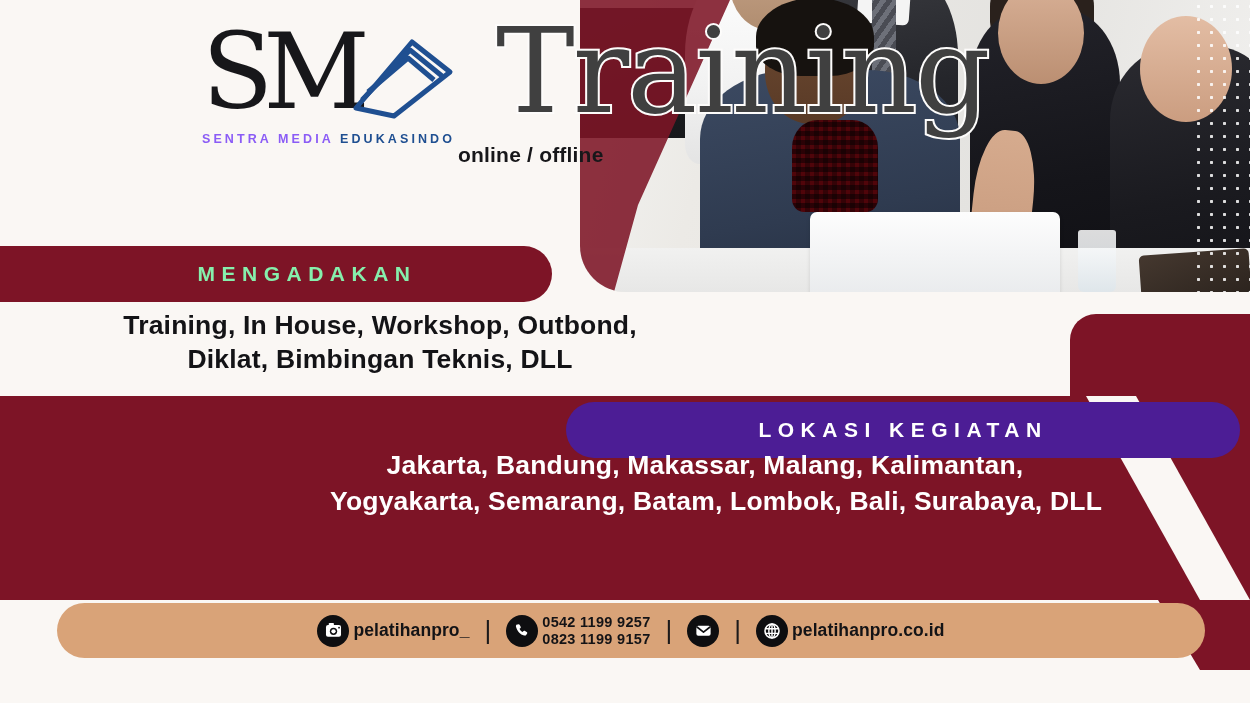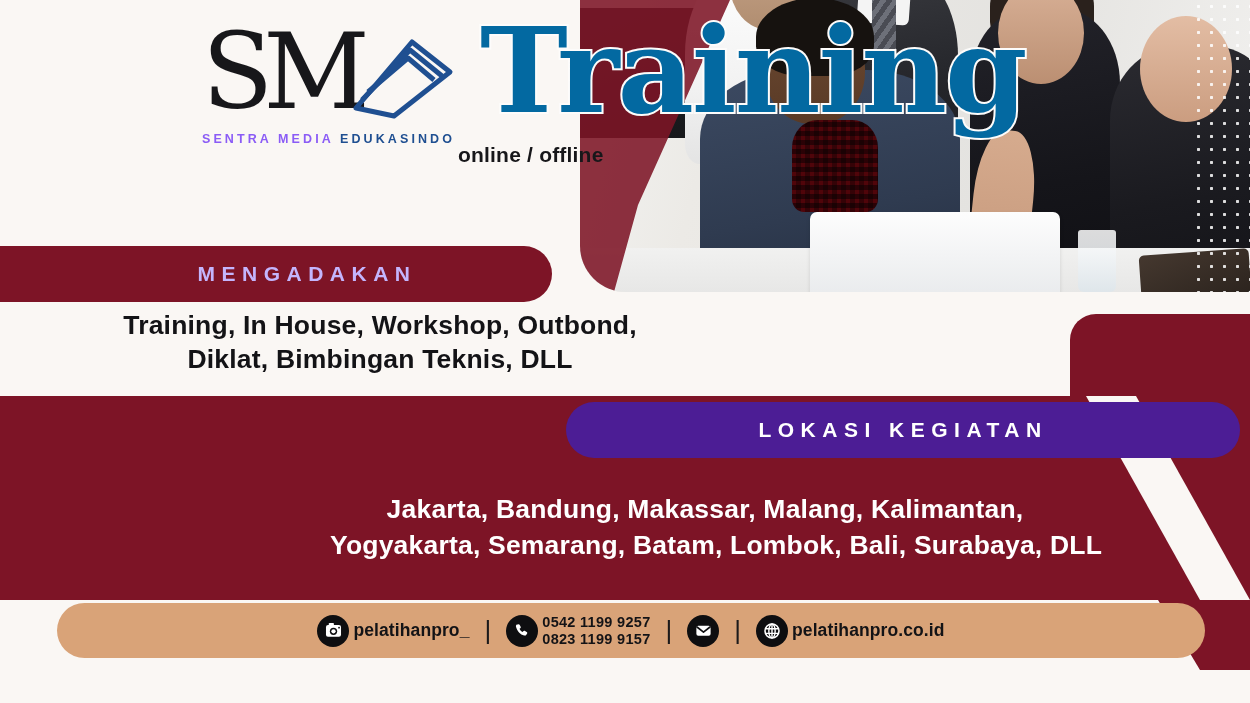--- a/index.html
+++ b/index.html
@@ -184,24 +184,24 @@
   .logo-book { position:absolute; left:152px; top:12px; }
   .logo-sub {
     position:absolute; left:6px; top:108px;
     font-size:12.5px; font-weight:700; letter-spacing:3.1px;
     white-space:nowrap;
   }
   .logo-sub .b1 { color:#8b5cf6; }
   .logo-sub .b2 { color:#1f4f91; }
 
   .title-training {
-    position:absolute; left:480px; top:12px;
+    position:absolute; left:496px; top:12px;
     font-family:"DejaVu Serif", serif;
-    font-size:118px; font-weight:700; line-height:1;
-    color:#0369a1;
+    font-size:118px; font-weight:400; line-height:1;
+    color:#404040;
     letter-spacing:-2px;
     -webkit-text-stroke:4px #fdfcfb;
     paint-order:stroke fill;
     white-space:nowrap;
   }
   .title-sub {
     position:absolute; left:458px; top:143px;
     font-size:21px; font-weight:700; color:#17171a;
     letter-spacing:.2px;
   }
@@ -209,21 +209,21 @@
   
   .band-mengadakan {
     position:absolute; left:0; top:246px; width:552px; height:56px;
     background:#7d1426;
     border-radius:0 28px 28px 0;
   }
   .band-mengadakan .lbl {
     position:absolute; inset:0;
     display:flex; align-items:center; justify-content:center;
     padding-left:62px;
-    color:#c4b5fd; font-size:21px; font-weight:700; letter-spacing:6.5px;
+    color:#86efac; font-size:21px; font-weight:700; letter-spacing:6.5px;
   }
   .mengadakan-lines {
     position:absolute; left:0; top:308px; width:760px;
     text-align:center;
     color:#131316;
     font-size:26.5px; font-weight:700; line-height:1.3;
     letter-spacing:.2px;
   }
   .mengadakan-lines div { white-space:nowrap; }
 
@@ -254,21 +254,21 @@
     position:absolute; left:566px; top:402px; width:674px; height:56px;
     background:#4c1d95;
     border-radius:28px;
   }
   .band-lokasi .lbl {
     position:absolute; inset:0;
     display:flex; align-items:center; justify-content:center;
     color:#ffffff; font-size:21px; font-weight:700; letter-spacing:6.5px;
   }
   .lokasi-lines {
-    position:absolute; left:330px; top:492px; width:750px;
+    position:absolute; left:330px; top:448px; width:750px;
     text-align:center;
     color:#ffffff;
     font-size:26.5px; font-weight:700; line-height:1.35;
     letter-spacing:.2px;
   }
   .lokasi-lines div { white-space:nowrap; }
 
   
   .contact-bar {
     position:absolute; left:57px; top:603px; width:1148px; height:55px;

